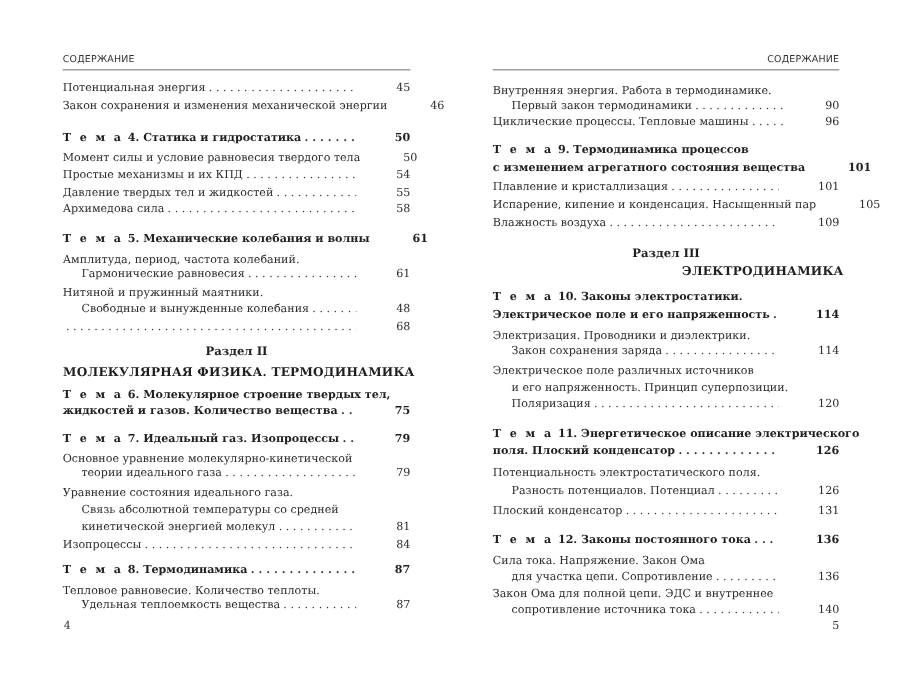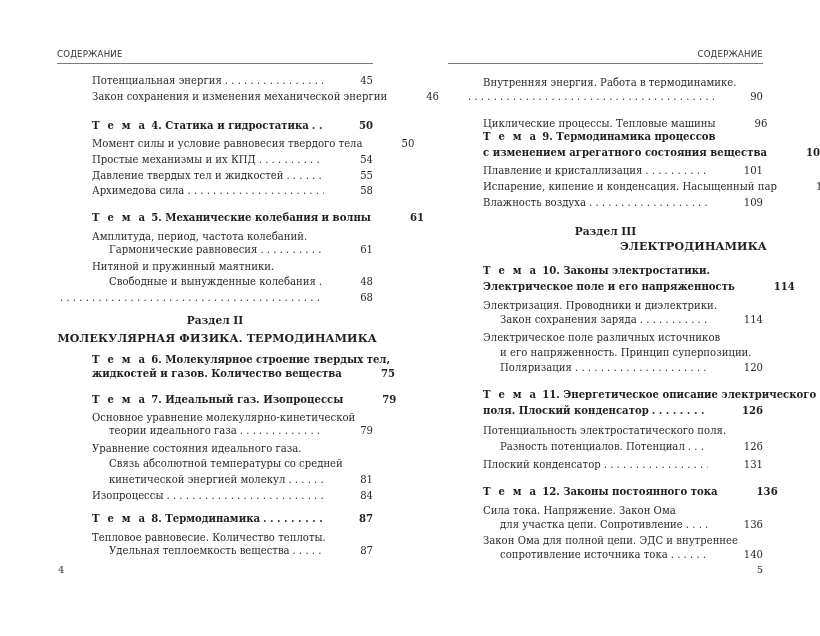--- a/index.html
+++ b/index.html
@@ -8,21 +8,21 @@
   .page { position: absolute; top: 0; height: 516px; text-decoration: underline; }
   .page.left { left: 57px; width: 316px; }
   .page.right { left: 448px; width: 315px; }
   .running-head { position: absolute; top: 49px; left: 0; right: 0; height: 13px;
         font-family: "DejaVu Sans", "Liberation Sans", sans-serif; font-size: 8.6px;
         letter-spacing: 0.2px; color: #333; border-bottom: 1px solid #7a7a7a; padding-bottom: 1px; }
   .page.right .running-head { text-align: right; }
   .ln { position: absolute; left: 0; right: 0; height: 14px; line-height: 14px;
         font-size: 10.1px; white-space: nowrap; display: flex; align-items: baseline; }
   .ln.indent { padding-left: 17px; }
-  .ln .txt { flex: 0 0 auto; margin-left: 35px; }
+  .ln .txt { flex: 0 0 auto; }
   .ln .dots { flex: 1 1 auto; overflow: hidden; white-space: nowrap; letter-spacing: 2.6px;
         margin: 0 2px 0 3px; color: #333; }
   .ln .dots::before { content: ". . . . . . . . . . . . . . . . . . . . . . . . . . . . . . . . . . . . . . . . . . . . . . . . . . . . . . . . . . . . . . . . . . . . . . . . . . . . . . . . . . . . . . . . . . . . . . . . . . . . . ."; letter-spacing: 0; }
   .ln .pg { flex: 0 0 auto; text-align: right; margin-left: 34px; }
   .ln.bold { font-weight: bold; color: #1f1f1f; }
   .tema { letter-spacing: 2.2px; margin-right: 4px; }
   .section-label { position: absolute; left: 0; right: 0; text-align: center; font-weight: bold;
         font-size: 10.6px; line-height: 14px; color: #1f1f1f; }
   .section-title { position: absolute; left: -4px; right: -4px; text-align: right; font-weight: bold;
         font-size: 11px; line-height: 15px; letter-spacing: 0.2px; color: #1f1f1f; }
@@ -158,24 +158,25 @@
   <div class="folio" style="top:563px">4</div>
 </div>
 
 <div class="page right">
   <div class="running-head">СОДЕРЖАНИЕ</div>
 
   <div class="ln" style="top:76px">
     <span class="txt">Внутренняя энергия. Работа в термодинамике.</span>
   </div>
   <div class="ln indent" style="top:90px">
+    <span class="txt">Первый закон термодинамики</span>
       <span class="dots"></span>
       <span class="pg">90</span>
   </div>
-  <div class="ln" style="top:117px">
+  <div class="ln" style="top:105px">
     <span class="txt">Циклические процессы. Тепловые машины</span>
       <span class="dots"></span>
       <span class="pg">96</span>
   </div>
 
   <div class="ln bold" style="top:130px">
     <span class="txt"><span class="tema">Т е м а</span><span>9. Термодинамика процессов</span></span>
   </div>
   <div class="ln bold" style="top:146px">
     <span class="txt">с изменением агрегатного состояния вещества</span>

